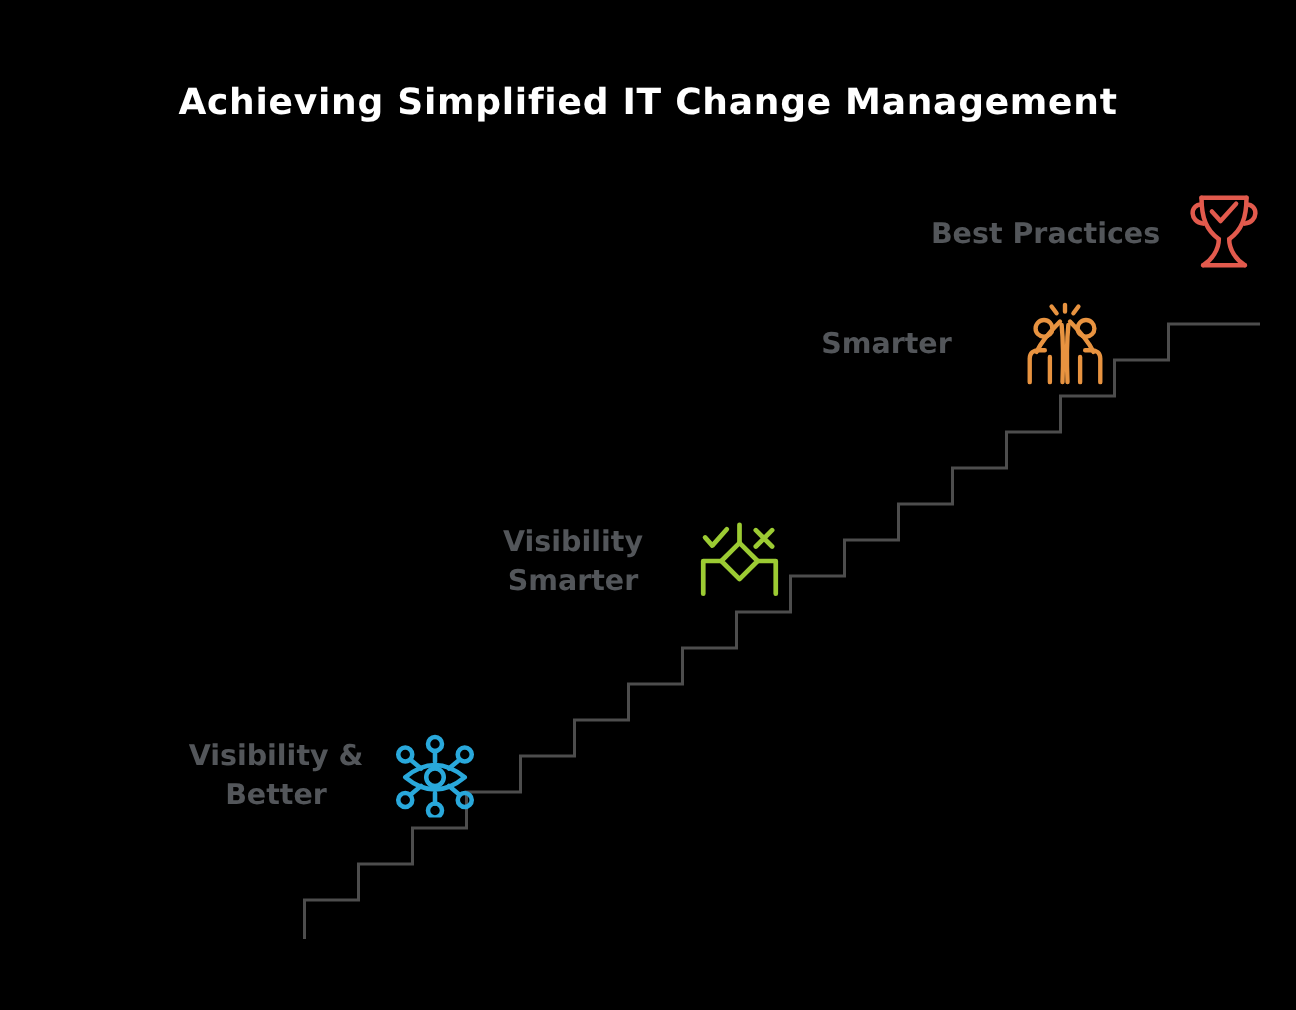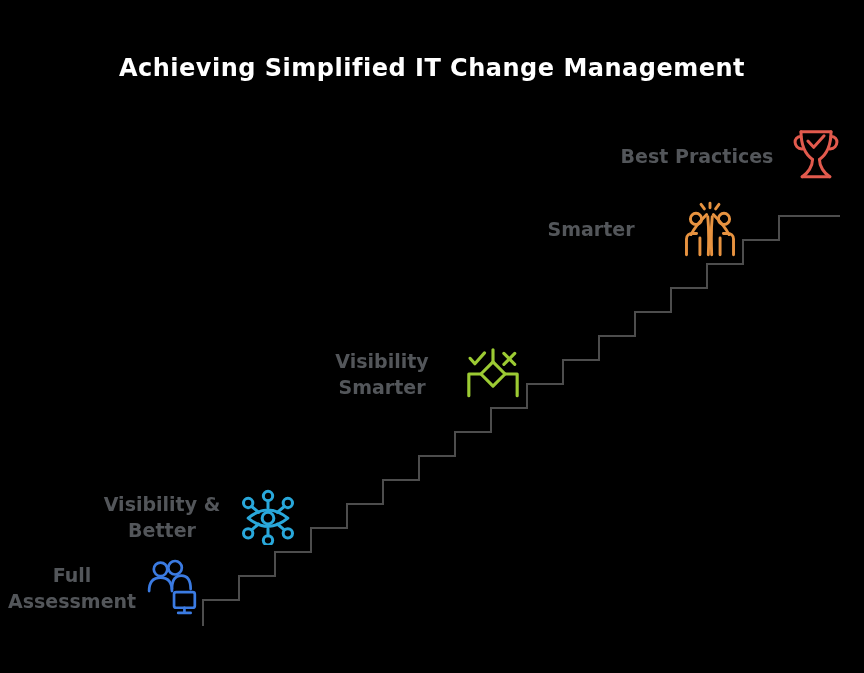--- a/index.html
+++ b/index.html
@@ -53,36 +53,22 @@
 
   <div class="title">Achieving Simplified IT Change Management</div>
 
   <svg id="stairs" width="864" height="673" viewBox="0 0 864 673">
     <path d="M203,626 L203,600 L239,600 L239,576 L275,576 L275,552 L311,552 L311,528 L347,528 L347,504
              L383,504 L383,480 L419,480 L419,456 L455,456 L455,432 L491,432 L491,408 L527,408 L527,384
              L563,384 L563,360 L599,360 L599,336 L635,336 L635,312 L671,312 L671,288 L707,288 L707,264
              L743,264 L743,240 L779,240 L779,216 L840,216" fill="none" stroke="#4d4d4d" stroke-width="2"></path>
   </svg>
 
-  <div class="step" style="left: 8px; top: 556px; width: 188px; height: 64px; color: rgb(59, 123, 226);">
-    <div class="lbl">
-      <div>Full</div>
-      <div>Assessment</div>
-    </div>
-    <svg class="icon" width="54" height="62" viewBox="0 0 52 58">
-      <circle cx="14" cy="11" r="6.5"></circle>
-      <circle cx="28" cy="9.5" r="6.5"></circle>
-      <path d="M3,32 C3,22 8,19 14,19 C20,19 25,22 25,32"></path>
-      <path d="M25,30 C25,20 29,17 34,17 C39,17 43,20 43,30"></path>
-      <rect x="27" y="33" width="20" height="15" rx="2"></rect>
-      <path d="M37,48 L37,52 M31,53 L43,53"></path>
-    </svg>
-  </div>
 
-  <div class="step" style="left: 94px; top: 488px; width: 202px; height: 58px; color: rgb(41, 168, 219);">
+  <div class="step" style="left: 116px; top: 488px; width: 202px; height: 58px; color: rgb(41, 168, 219);">
     <div class="lbl">
       <div>Visibility &amp;</div>
       <div>Better</div>
     </div>
     <svg class="icon" width="56" height="56" viewBox="0 0 48 48">
       <path d="M7,25 Q24,11 41,25 Q24,39 7,25 Z"></path>
       <circle cx="24" cy="25" r="5"></circle>
       <circle cx="24" cy="6" r="4"></circle>
         <path d="M24,10 L24,16"></path>
       <circle cx="24" cy="44" r="4"></circle>

